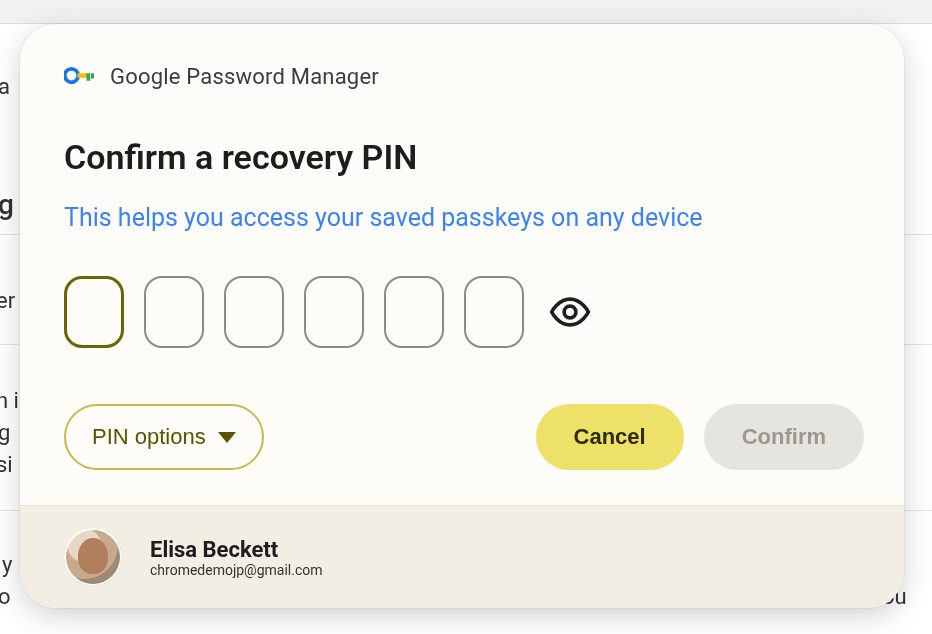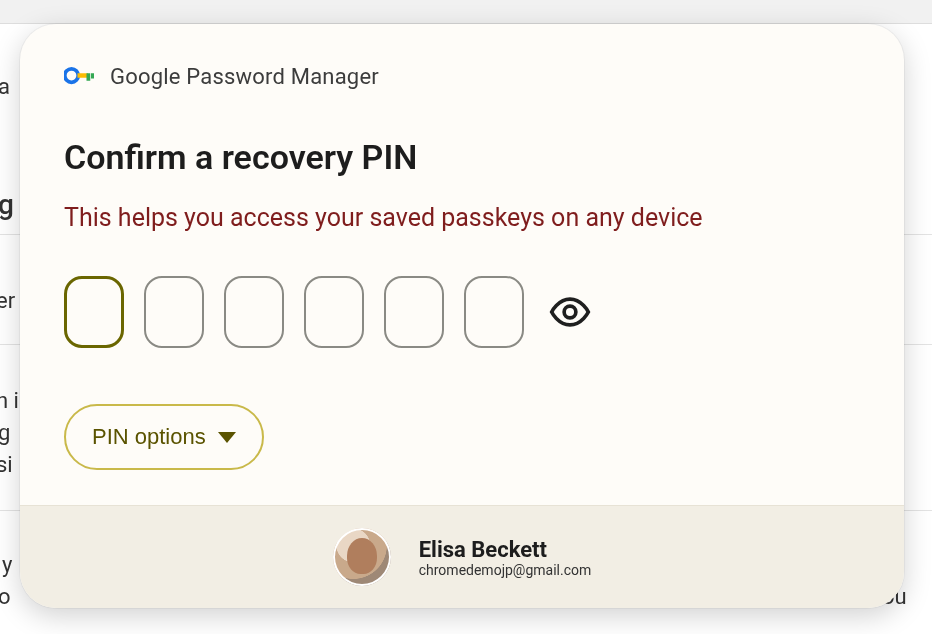--- a/index.html
+++ b/index.html
@@ -27,21 +27,21 @@
   .modal-body {
     padding: 40px 40px 32px 44px;
     flex: 1 1 auto;
   }
 
   .gpm-row { display:flex; align-items:center; gap:16px; margin-bottom: 48px; }
   .gpm-icon { width: 30px; height: 24px; flex: 0 0 auto; }
   .gpm-label { font-size: 22px; color: #3c3c3c; letter-spacing: .2px; }
 
   .title { font-size: 34px; font-weight: 600; color: #1d1d1d; margin-bottom: 26px; }
-  .subtitle { font-size: 25px; color: #7f1d1d; margin-bottom: 44px; }
+  .subtitle { font-size: 25px; color: #3b82f6; margin-bottom: 44px; }
 
   .pin-row { display:flex; align-items:center; gap: 20px; margin-bottom: 56px; }
   .pin-box {
     width: 60px; height: 72px;
     border: 2.5px solid #8a8a84;
     border-radius: 18px;
     background: transparent;
     font-size: 28px; text-align:center;
     outline: none;
   }
@@ -69,21 +69,20 @@
     border:none; cursor:pointer;
   }
   .btn-cancel { background:#ede169; color:#2e2b00; }
   .btn-confirm { background:#e6e4df; color:#9a988f; cursor:default; }
 
   .footer {
     background: #f2eee4;
     padding: 22px 44px;
     display:flex; align-items:center; gap: 28px;
     border-top: 1px solid #e7e2d5;
-    justify-content: center;
   }
   .avatar {
     width:58px; height:58px; border-radius:50%;
     background: radial-gradient(circle at 35% 30%, #e9d7c5 0 30%, #c9a98b 31% 60%, #9e8876 61% 100%);
     box-shadow: inset 0 0 0 2px #fff;
     flex:0 0 auto;
     position:relative; overflow:hidden;
   }
   .avatar::after{ 
     content:""; position:absolute; left:14px; top:10px; width:30px; height:36px;
@@ -144,20 +143,24 @@
           </svg>
         </span>
       </button>
     </div>
 
     <div class="actions-row">
       <button class="pin-options">
         <span>PIN options</span>
         <span class="chev"></span>
       </button>
+      <div class="right-actions">
+        <button class="btn btn-cancel">Cancel</button>
+        <button class="btn btn-confirm" disabled="">Confirm</button>
+      </div>
     </div>
 
   </div>
 
   <div class="footer">
     <div class="avatar"></div>
     <div class="user-block">
       <span class="user-name">Elisa Beckett</span>
       <span class="user-email">chromedemojp@gmail.com</span>
     </div>

